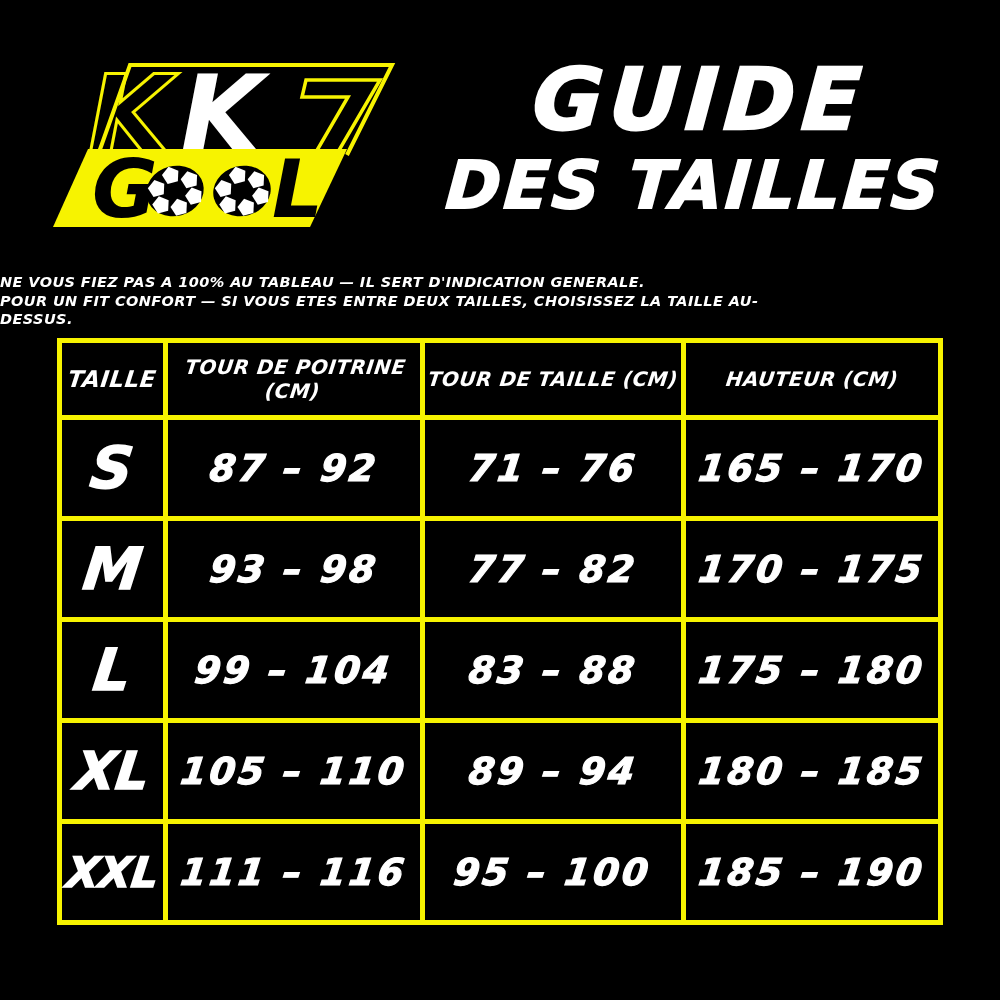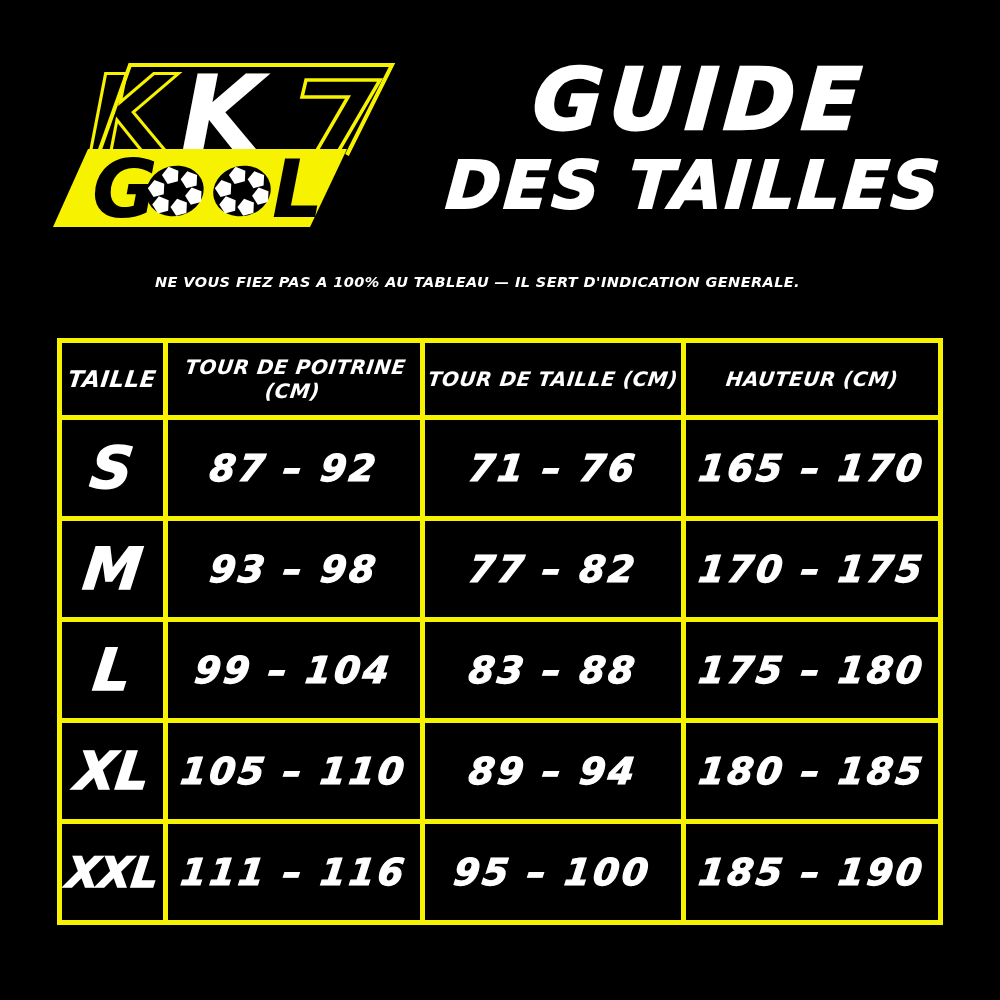--- a/index.html
+++ b/index.html
@@ -33,21 +33,21 @@
   }
   .title-line2{
     font-size:66px;line-height:1.0;letter-spacing:3px;margin-top:12px;
     -webkit-text-stroke:2px #fff;
     white-space:nowrap;
   }
 
   
   .disclaimer{
     position:absolute;top:273px;left:0;width:800px;
-    text-align:right;font-style:italic;font-weight:bold;
+    text-align:left;font-style:italic;font-weight:bold;
     font-size:14.5px;line-height:18.5px;letter-spacing:0.4px;
     color:#fff;
   }
 
   
   table.size-table{
     position:absolute;left:57px;top:338px;width:886px;
     border-collapse:collapse;table-layout:fixed;
   }
   .size-table th,.size-table td{
@@ -107,20 +107,21 @@
     </svg>
   </div>
 
   <div class="title-block">
     <div class="title-line1">GUIDE</div>
     <div class="title-line2">DES TAILLES</div>
   </div>
 
   <div class="disclaimer">
     <div>NE VOUS FIEZ PAS A 100% AU TABLEAU — IL SERT D'INDICATION GENERALE.</div>
+    <div>POUR UN FIT CONFORT — SI VOUS ETES ENTRE DEUX TAILLES, CHOISISSEZ LA TAILLE AU-DESSUS.</div>
   </div>
 
   <table class="size-table">
     <colgroup>
         <col class="c1">
         <col class="c2">
         <col class="c3">
         <col class="c4">
       </colgroup>
     <thead>

